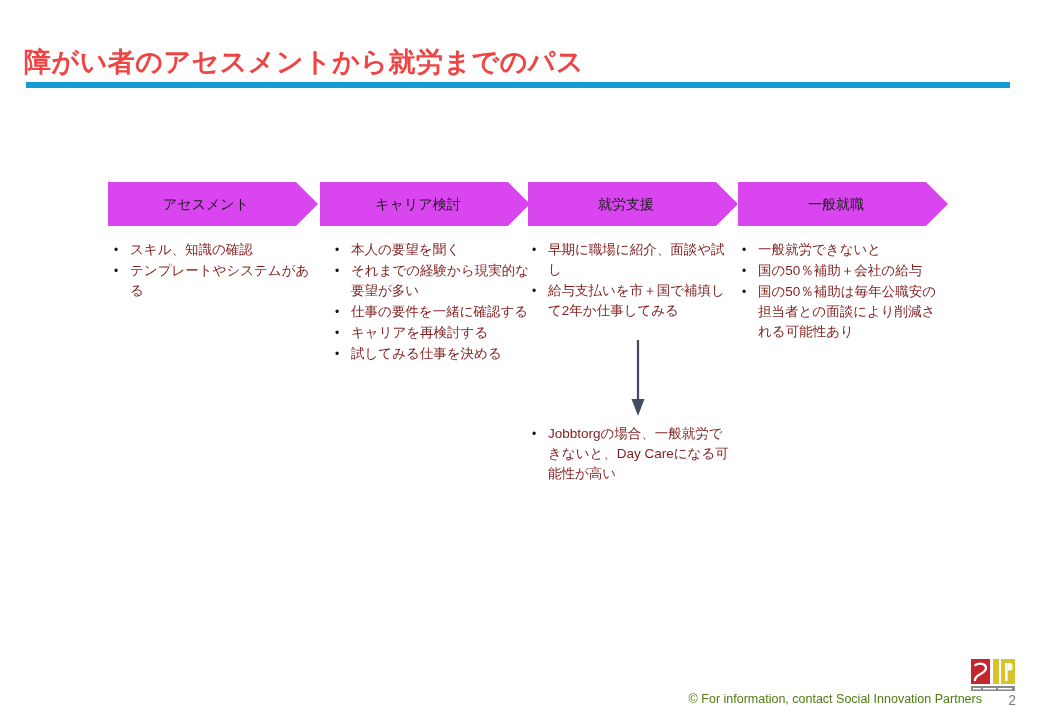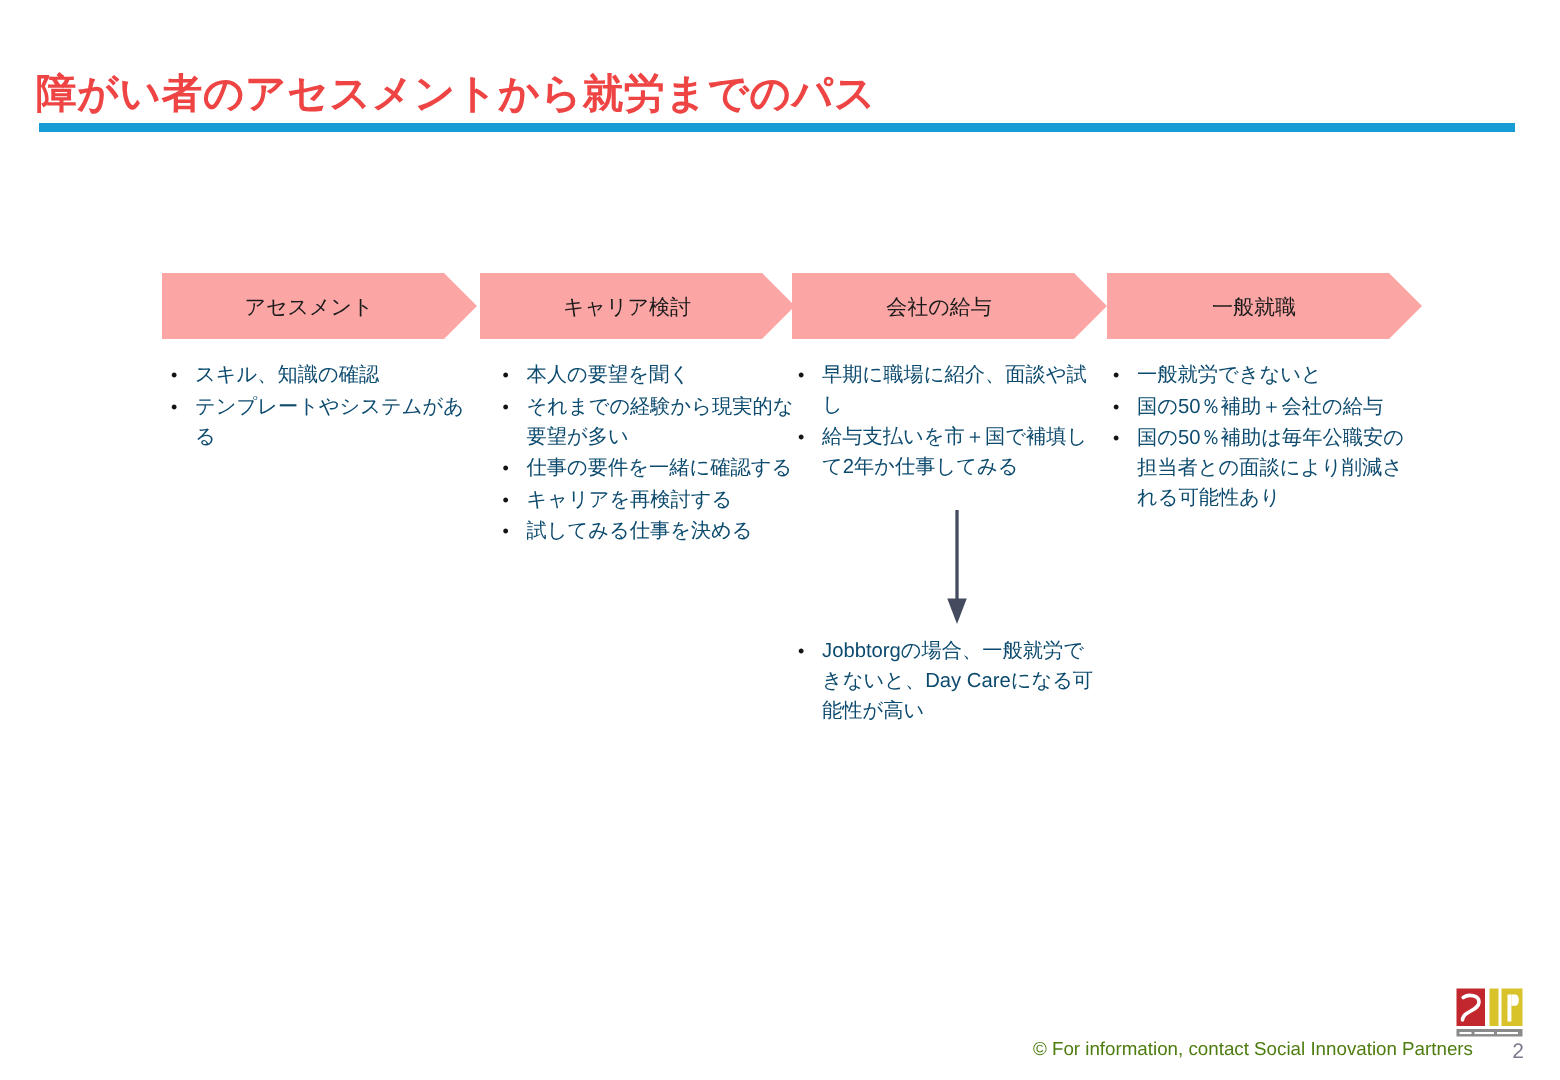--- a/index.html
+++ b/index.html
@@ -42,21 +42,21 @@
     position: absolute;
     left: 0;
     top: 182px;
     width: 1040px;
     height: 44px;
   }
   .chevron {
     position: absolute;
     top: 0;
     height: 44px;
-    background: #fca5a5;
+    background: #d946ef;
     display: flex;
     align-items: center;
     justify-content: center;
     box-sizing: border-box;
   }
   .chevron-label {
     font-size: 14px;
     color: #1a1a1a;
     line-height: 1;
     white-space: nowrap;
@@ -94,21 +94,21 @@
   .col-1 { left: 333px; }
   .col-2 { left: 530px; }
   .col-3 { left: 740px; }
 
   .bullet {
     position: relative;
     padding-left: 18px;
     margin-bottom: 1px;
     font-size: 13.5px;
     line-height: 20px;
-    color: #0c4a6e;
+    color: #7f1d1d;
     text-align: left;
   }
   .bullet::before {
     content: "\2022";
     position: absolute;
     left: 2px;
     top: 0;
     font-size: 12px;
     line-height: 20px;
     color: #141414;
@@ -168,21 +168,21 @@
 
   <div class="chevron chev-0">
     <span class="chevron-label">アセスメント</span>
   </div>
 
   <div class="chevron chev-1">
     <span class="chevron-label">キャリア検討</span>
   </div>
 
   <div class="chevron chev-2">
-    <span class="chevron-label">会社の給与</span>
+    <span class="chevron-label">就労支援</span>
   </div>
 
   <div class="chevron chev-3">
     <span class="chevron-label">一般就職</span>
   </div>
 
 </div>
 
 <div class="col col-0">
   <div class="bullet">スキル、知識の確認</div>

